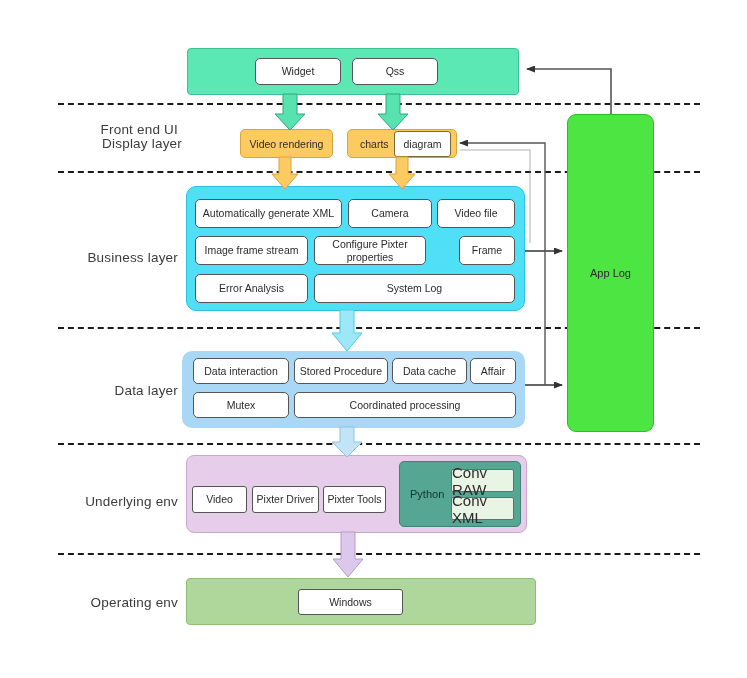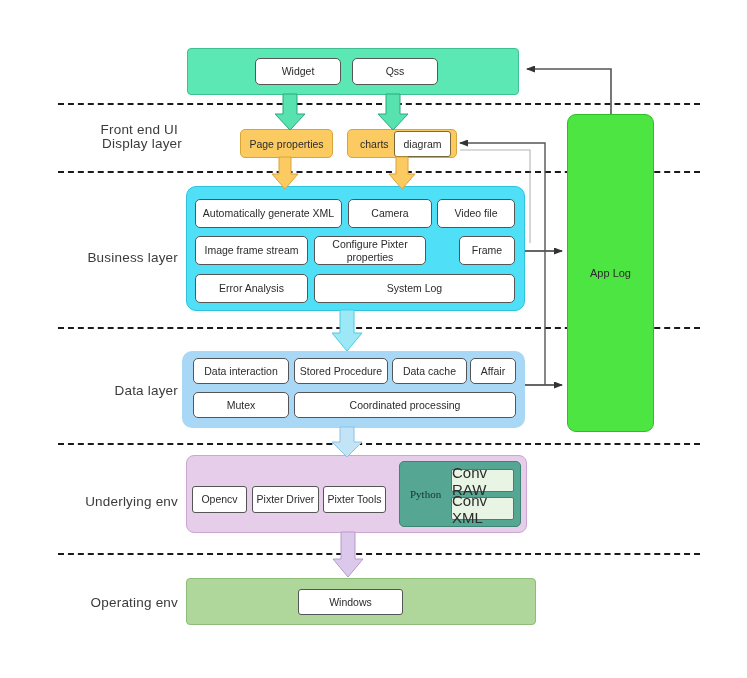--- a/index.html
+++ b/index.html
@@ -176,21 +176,21 @@
   <div class="layer-label" style="left:4px;  top:136px; width:178px;">Display layer</div>
   <div class="layer-label" style="left:0px;  top:250px; width:178px;">Business layer</div>
   <div class="layer-label" style="left:0px;  top:383px; width:178px;">Data layer</div>
   <div class="layer-label" style="left:0px;  top:494px; width:178px;">Underlying env</div>
   <div class="layer-label" style="left:0px;  top:595px; width:178px;">Operating env</div>
 
   <div class="band band-frontend" style="left:187px; top:48px; width:332px; height:47px;"></div>
   <div class="node node-rounded" style="left:255px; top:58px; width:86px; height:27px;">Widget</div>
   <div class="node node-rounded" style="left:352px; top:58px; width:86px; height:27px;">Qss</div>
 
-  <div class="node-amber" style="left:240px; top:129px; width:93px; height:29px;">Page properties</div>
+  <div class="node-amber" style="left:240px; top:129px; width:93px; height:29px;">Video rendering</div>
   <div class="node-amber" style="left:347px; top:129px; width:110px; height:29px;">
     <span style="position:absolute;left:12px;top:8px;font-size:10.5px;">charts</span>
   </div>
   <div class="node" style="left:394px; top:131px; width:57px; height:25px; border-color:#7a6a3a;">diagram</div>
 
   <div class="band band-business" style="left:186px; top:186px; width:339px; height:125px;"></div>
 
   <div class="node node-rounded" style="left:195px; top:199px; width:147px; height:29px;">Automatically generate XML</div>
   <div class="node node-rounded" style="left:348px; top:199px; width:84px; height:29px;">Camera</div>
   <div class="node node-rounded" style="left:437px; top:199px; width:78px; height:29px;">Video file</div>
@@ -206,26 +206,26 @@
 
   <div class="node node-rounded" style="left:193px; top:358px; width:96px; height:26px;">Data interaction</div>
   <div class="node node-rounded" style="left:294px; top:358px; width:94px; height:26px;">Stored Procedure</div>
   <div class="node node-rounded" style="left:392px; top:358px; width:75px; height:26px;">Data cache</div>
   <div class="node node-rounded" style="left:470px; top:358px; width:46px; height:26px;">Affair</div>
 
   <div class="node node-rounded" style="left:193px; top:392px; width:96px; height:26px;">Mutex</div>
   <div class="node node-rounded" style="left:294px; top:392px; width:222px; height:26px;">Coordinated processing</div>
 
   <div class="band band-underlying" style="left:186px; top:455px; width:341px; height:78px;"></div>
-  <div class="node" style="left:192px; top:486px; width:55px; height:27px;">Opencv</div>
+  <div class="node" style="left:192px; top:486px; width:55px; height:27px;">Video</div>
   <div class="node" style="left:252px; top:486px; width:67px; height:27px;">Pixter Driver</div>
   <div class="node" style="left:323px; top:486px; width:63px; height:27px;">Pixter Tools</div>
 
   <div class="python-box" style="left:399px; top:461px; width:122px; height:66px;">
-    <span class="python-label" style="left:10px; top:26px;font-family:Liberation Serif, serif;">Python</span>
+    <span class="python-label" style="left:10px; top:26px;">Python</span>
     <div class="node-pale" style="left:51px; top:7px; width:63px; height:23px;">Conv RAW</div>
     <div class="node-pale" style="left:51px; top:35px; width:63px; height:23px;">Conv XML</div>
   </div>
 
   <div class="band band-operating" style="left:186px; top:578px; width:350px; height:47px;"></div>
   <div class="node" style="left:298px; top:589px; width:105px; height:26px;">Windows</div>
 
   <div class="applog" style="left:567px; top:114px; width:87px; height:318px;">App Log</div>
 
   <svg class="arrow-svg" style="left:275px; top:94px;" width="46" height="38">

